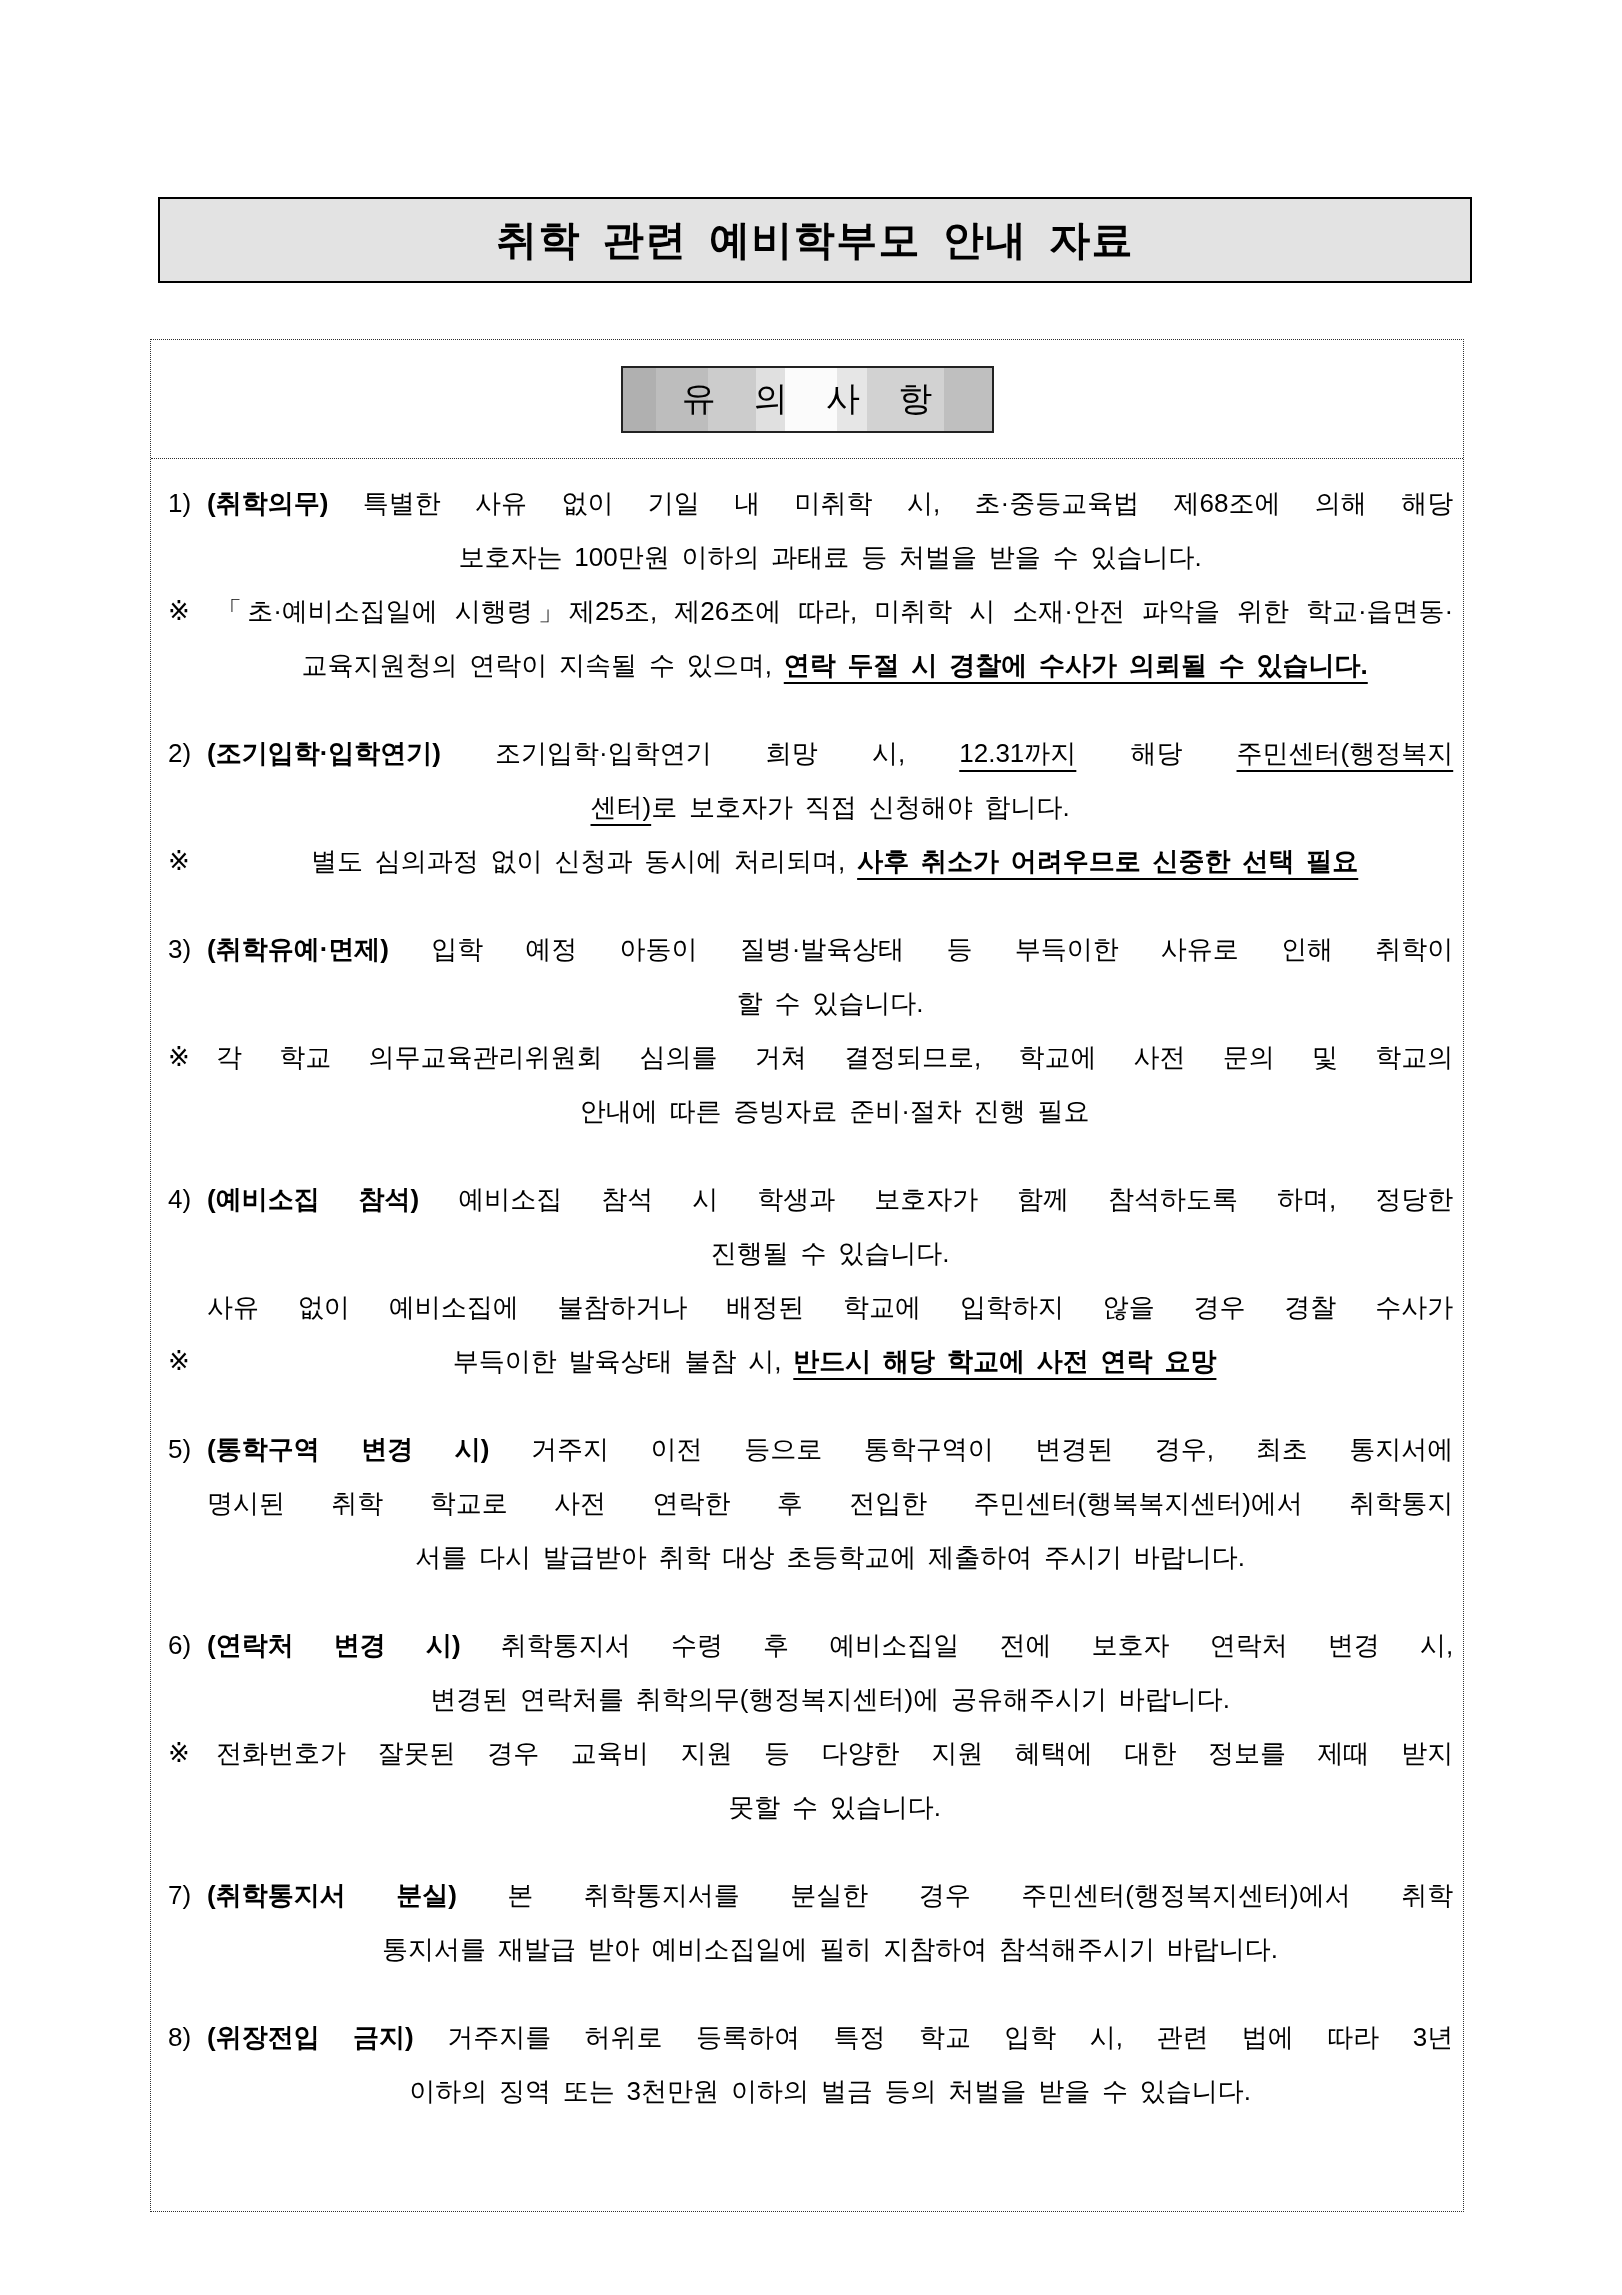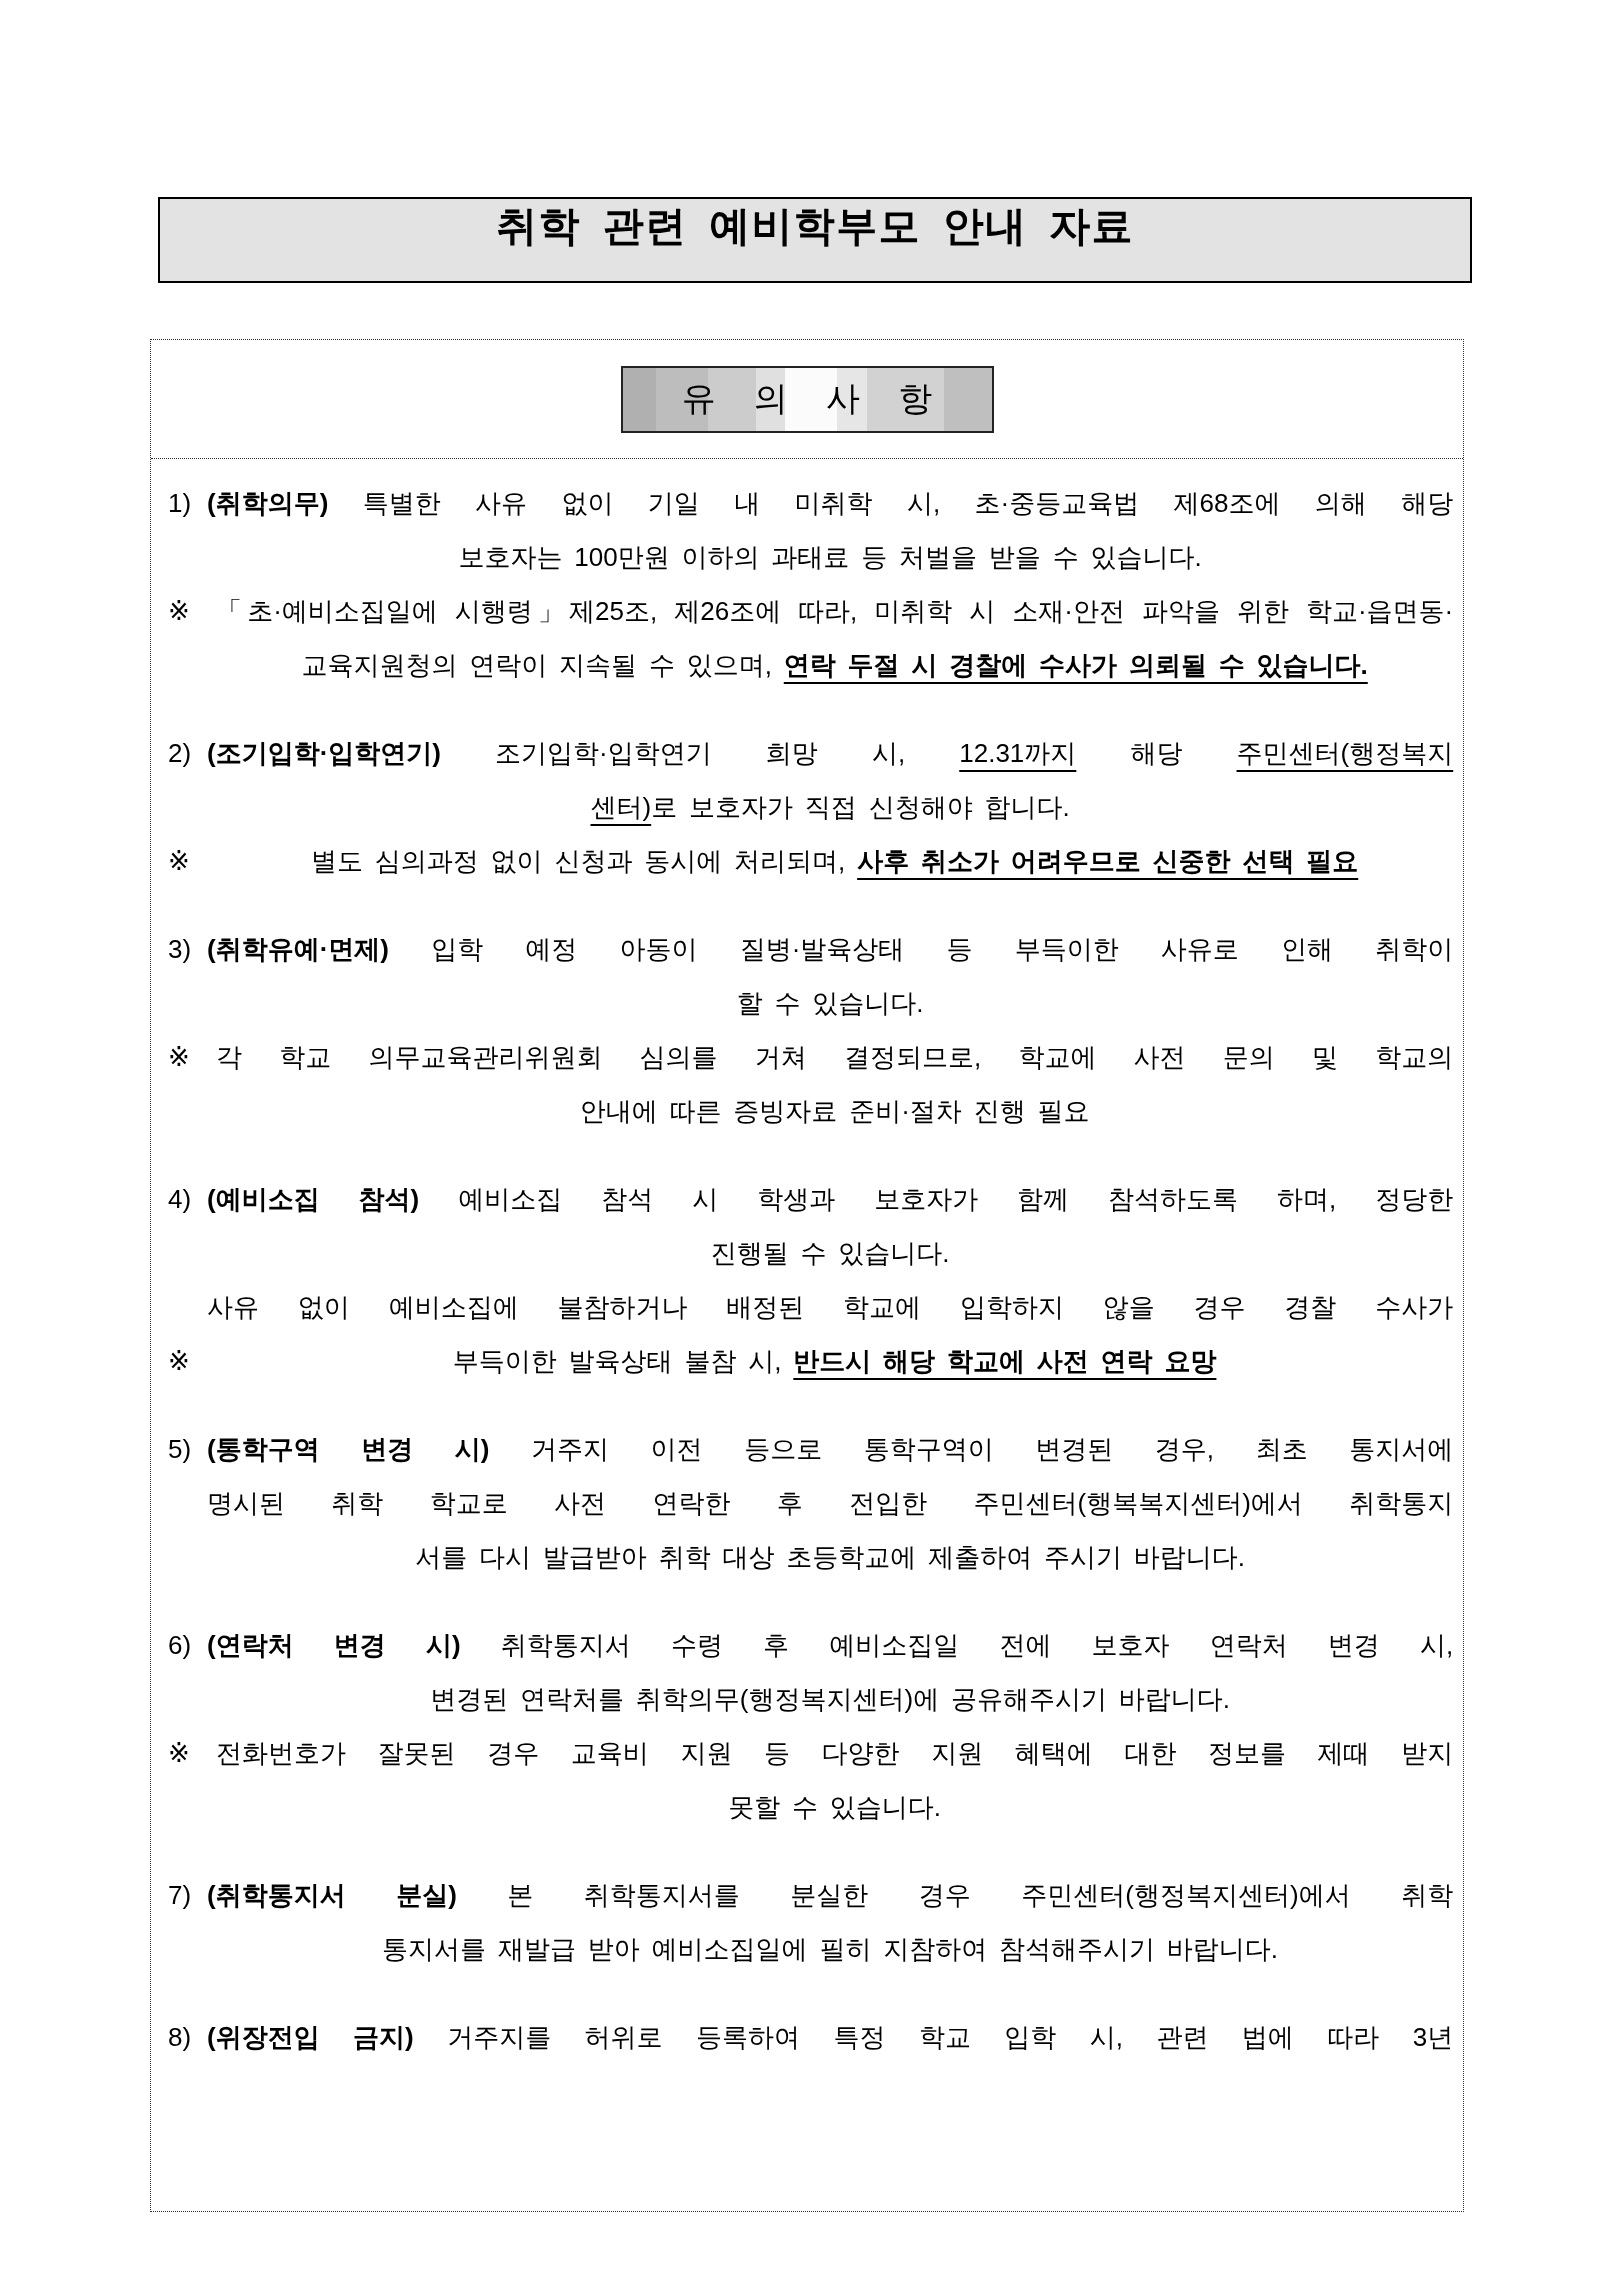--- a/index.html
+++ b/index.html
@@ -8,21 +8,21 @@
     width:1623px;height:2295px;
     background:#ffffff;
     color:#000;
     font-family:"Liberation Sans","DejaVu Sans",sans-serif;
     overflow:hidden;
   }
   
   .banner{
     position:absolute;left:158px;top:197px;width:1314px;height:86px;
     box-sizing:border-box;background:#e3e3e3;border:2px solid #000;
-    display:flex;justify-content:center;
+    display:flex;align-items:center;justify-content:center;
   }
   .banner-title{
     font-size:41px;font-weight:bold;letter-spacing:1.3px;word-spacing:9.2px;
     white-space:nowrap;
   }
   
   .outer{
     position:absolute;left:150px;top:339px;width:1314px;height:1873px;
     box-sizing:border-box;border:1.3px dotted #2e2e2e;
   }
@@ -132,19 +132,20 @@
         </div>
         <div class="item">
           <div class="para main">
             <div class="line jl"><span class="marker">7)</span><span class="b ">(취학통지서 분실)</span><span class=""> 본 취학통지서를 분실한 경우 주민센터(행정복지센터)에서 취학</span></div>
             <div class="line"><span class="">통지서를 재발급 받아 예비소집일에 필히 지참하여 참석해주시기 바랍니다.</span></div>
           </div>
         </div>
         <div class="item">
           <div class="para main">
             <div class="line jl"><span class="marker">8)</span><span class="b ">(위장전입 금지)</span><span class=""> 거주지를 허위로 등록하여 특정 학교 입학 시, 관련 법에 따라 3년</span></div>
+            <div class="line"><span class="">이하의 징역 또는 3천만원 이하의 벌금 등의 처벌을 받을 수 있습니다.</span></div>
           </div>
         </div>
       </div>
   </div>
 
 </div>
 
 
 </body></html>

